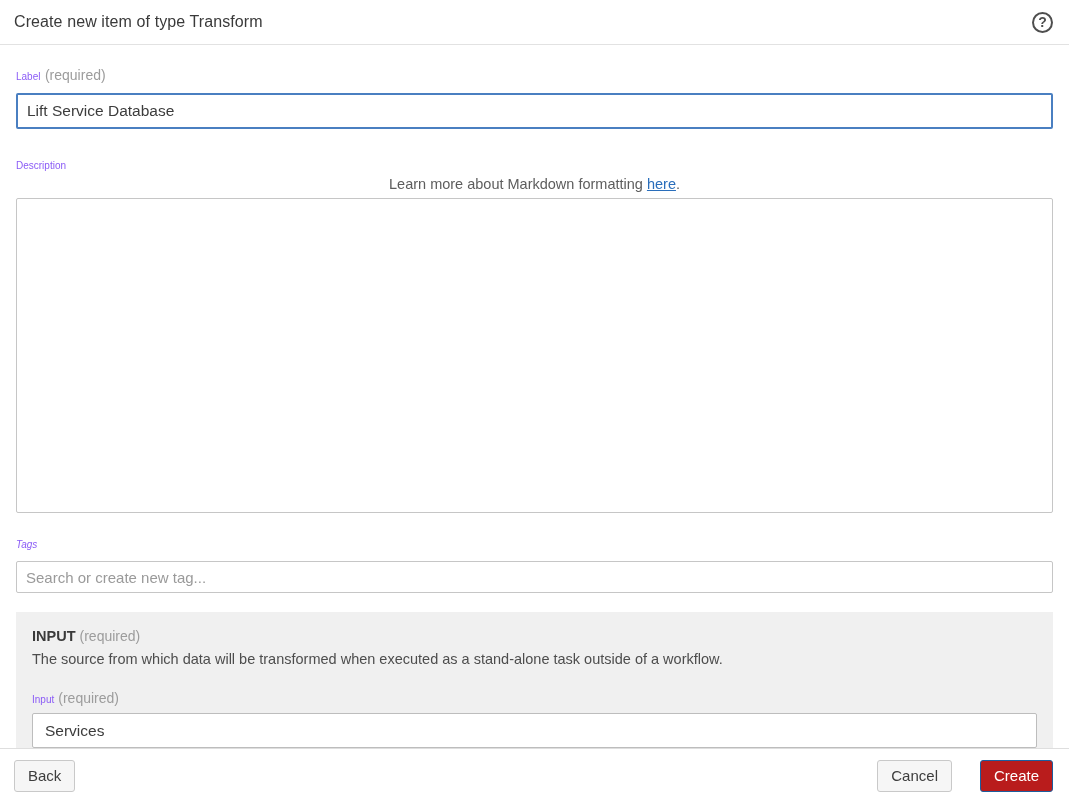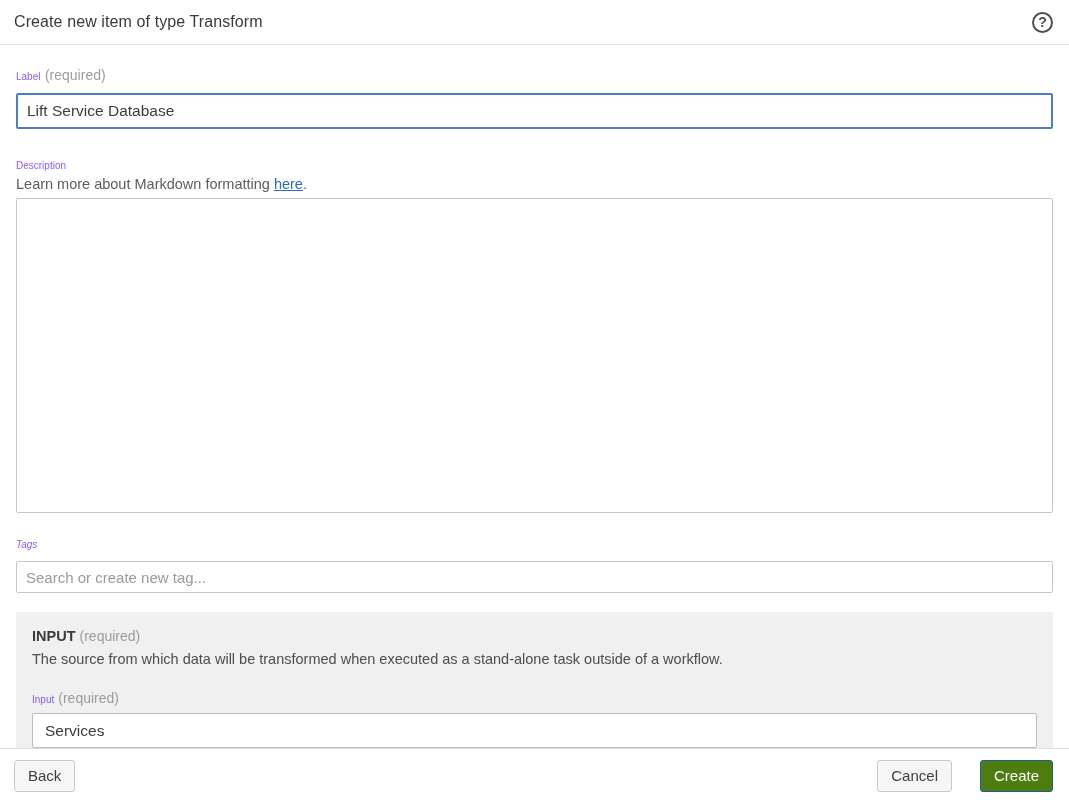--- a/index.html
+++ b/index.html
@@ -41,21 +41,21 @@
 
   .text-input {
     width: 1037px; height: 36px;
     border: 2px solid #4a7fc1; border-radius: 2px;
     font-family: "Liberation Sans", "DejaVu Sans", sans-serif;
     font-size: 15.5px; color: #3c3c3c;
     padding: 0 9px; outline: none; background: #fff;
   }
 
   .desc-label-row { margin-top: 26px; margin-bottom: 3px; }
-  .helper-line { font-size: 14.5px; color: #5d5d5d; margin-bottom: 6px; }
+  .helper-line { font-size: 14.5px; color: #5d5d5d; margin-bottom: 6px; text-align: center; }
   .helper-link { color: #2a6ebb; text-decoration: underline; cursor: pointer; }
 
   .description-textarea {
     width: 1037px; height: 315px;
     border: 1px solid #c6c6c6; border-radius: 2px;
     resize: none; outline: none; background: #fff;
     font-family: "Liberation Sans", "DejaVu Sans", sans-serif;
     font-size: 15px; padding: 8px 9px; color: #3c3c3c;
     display: block;
   }
@@ -100,21 +100,21 @@
     background: #fff;
   }
   .btn {
     height: 32px; padding: 0 13px;
     border: 1px solid #c9c9c9; border-radius: 3px;
     background: #f6f6f6; color: #3d3d3d;
     font-family: "Liberation Sans", "DejaVu Sans", sans-serif;
     font-size: 15px; cursor: pointer;
   }
   .btn-primary {
-    background: #4d7c0f; border-color: #1d5d9d; color: #ffffff;
+    background: #b91c1c; border-color: #1d5d9d; color: #ffffff;
   }
   .footer-right { display: flex; gap: 28px; }
 </style>
 </head>
 <body>
 
 <div class="dialog">
 
   <div class="header">
     <div class="header-title">Create new item of type Transform</div>

